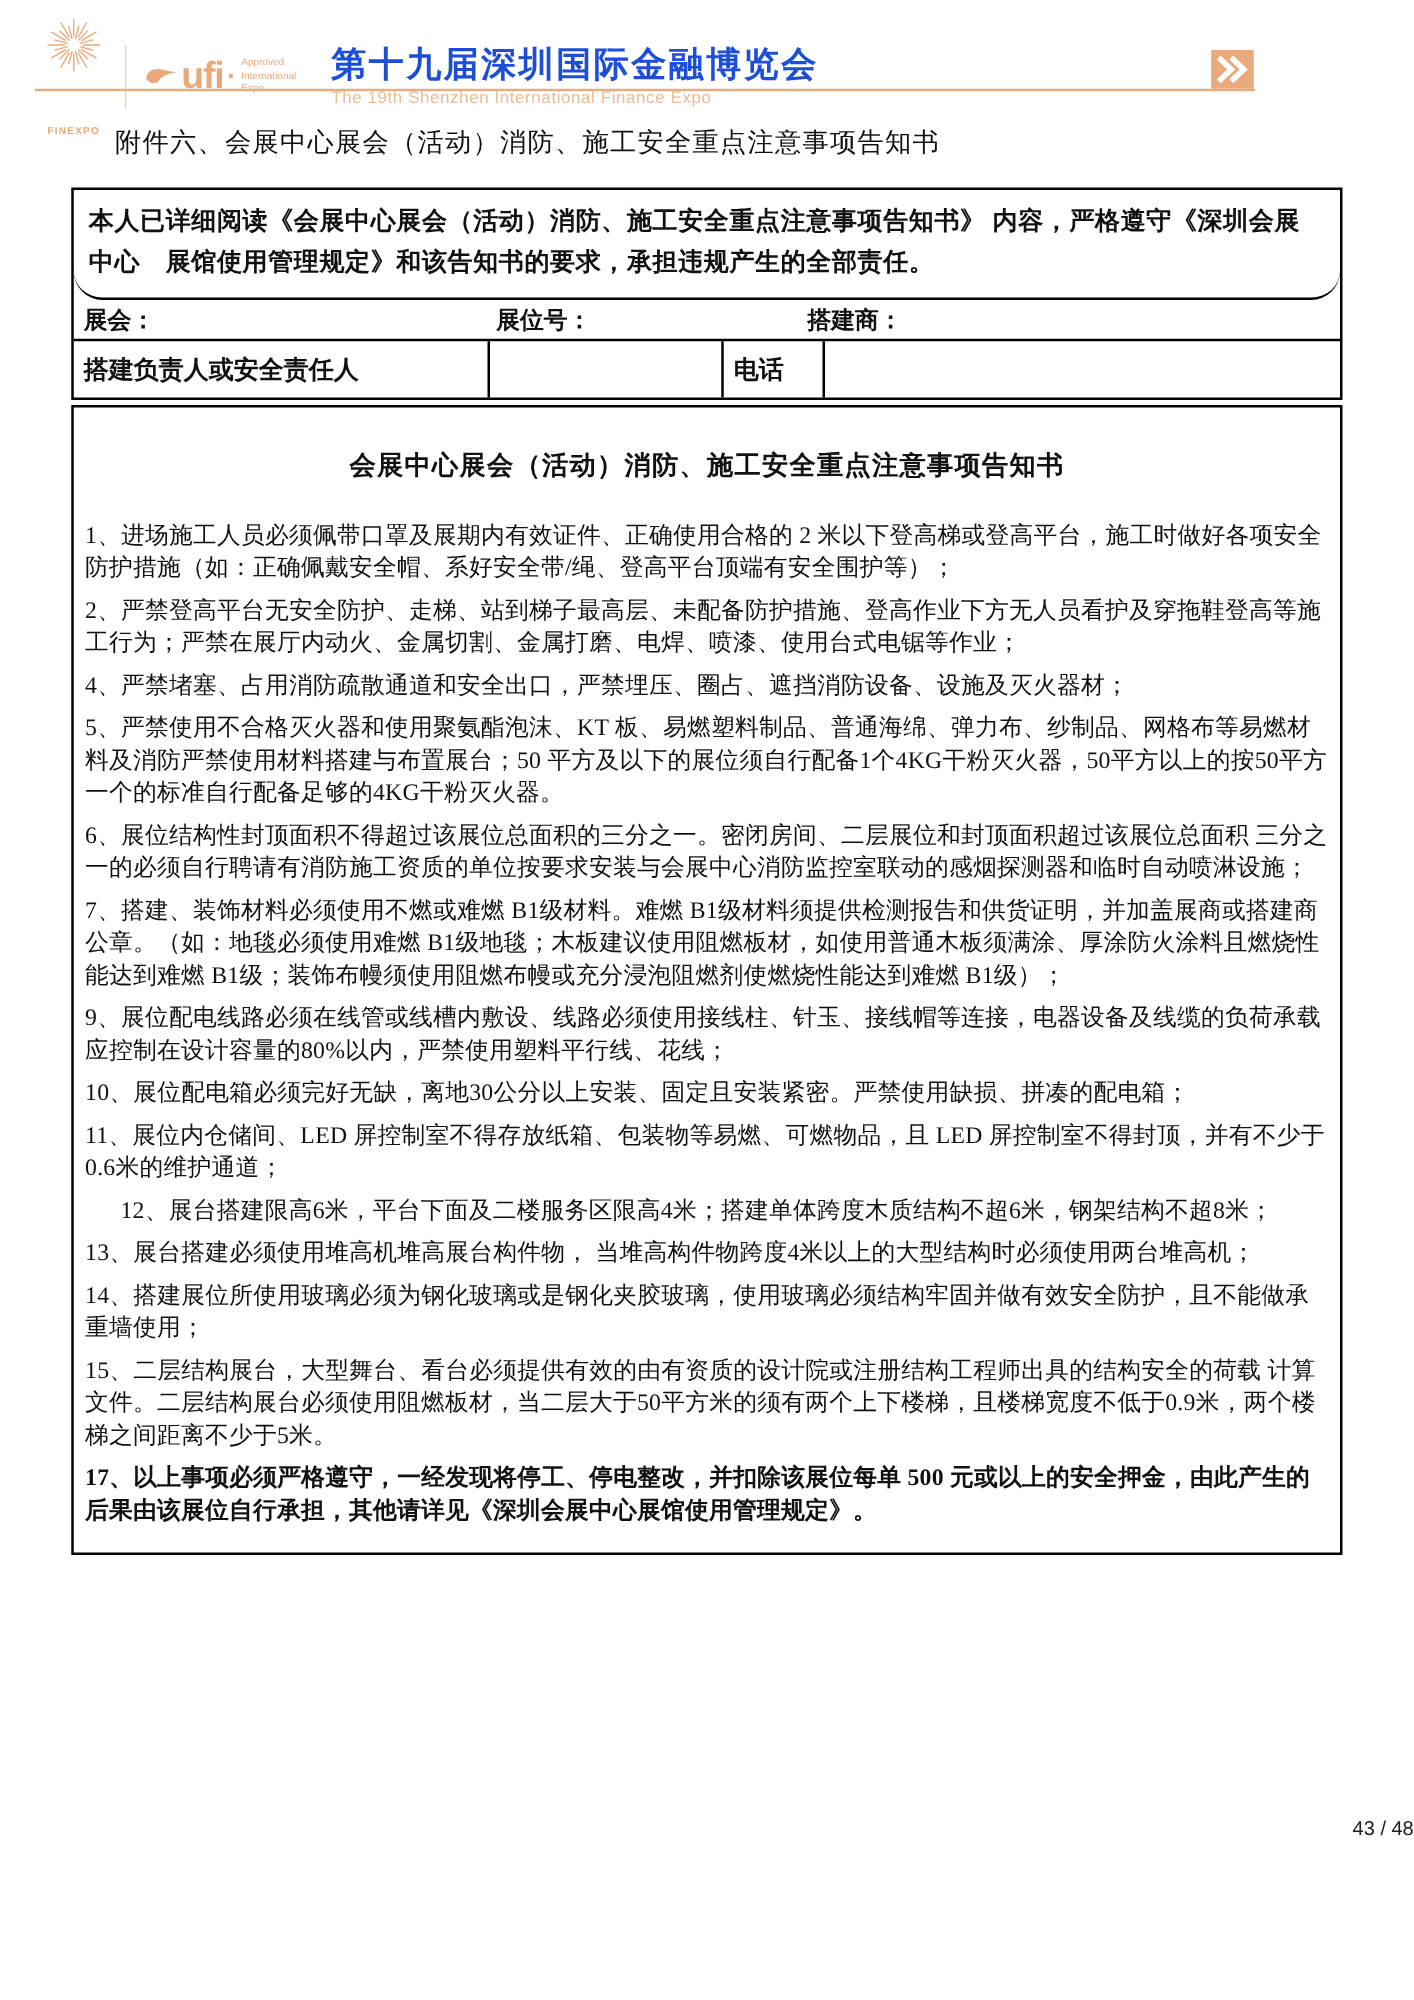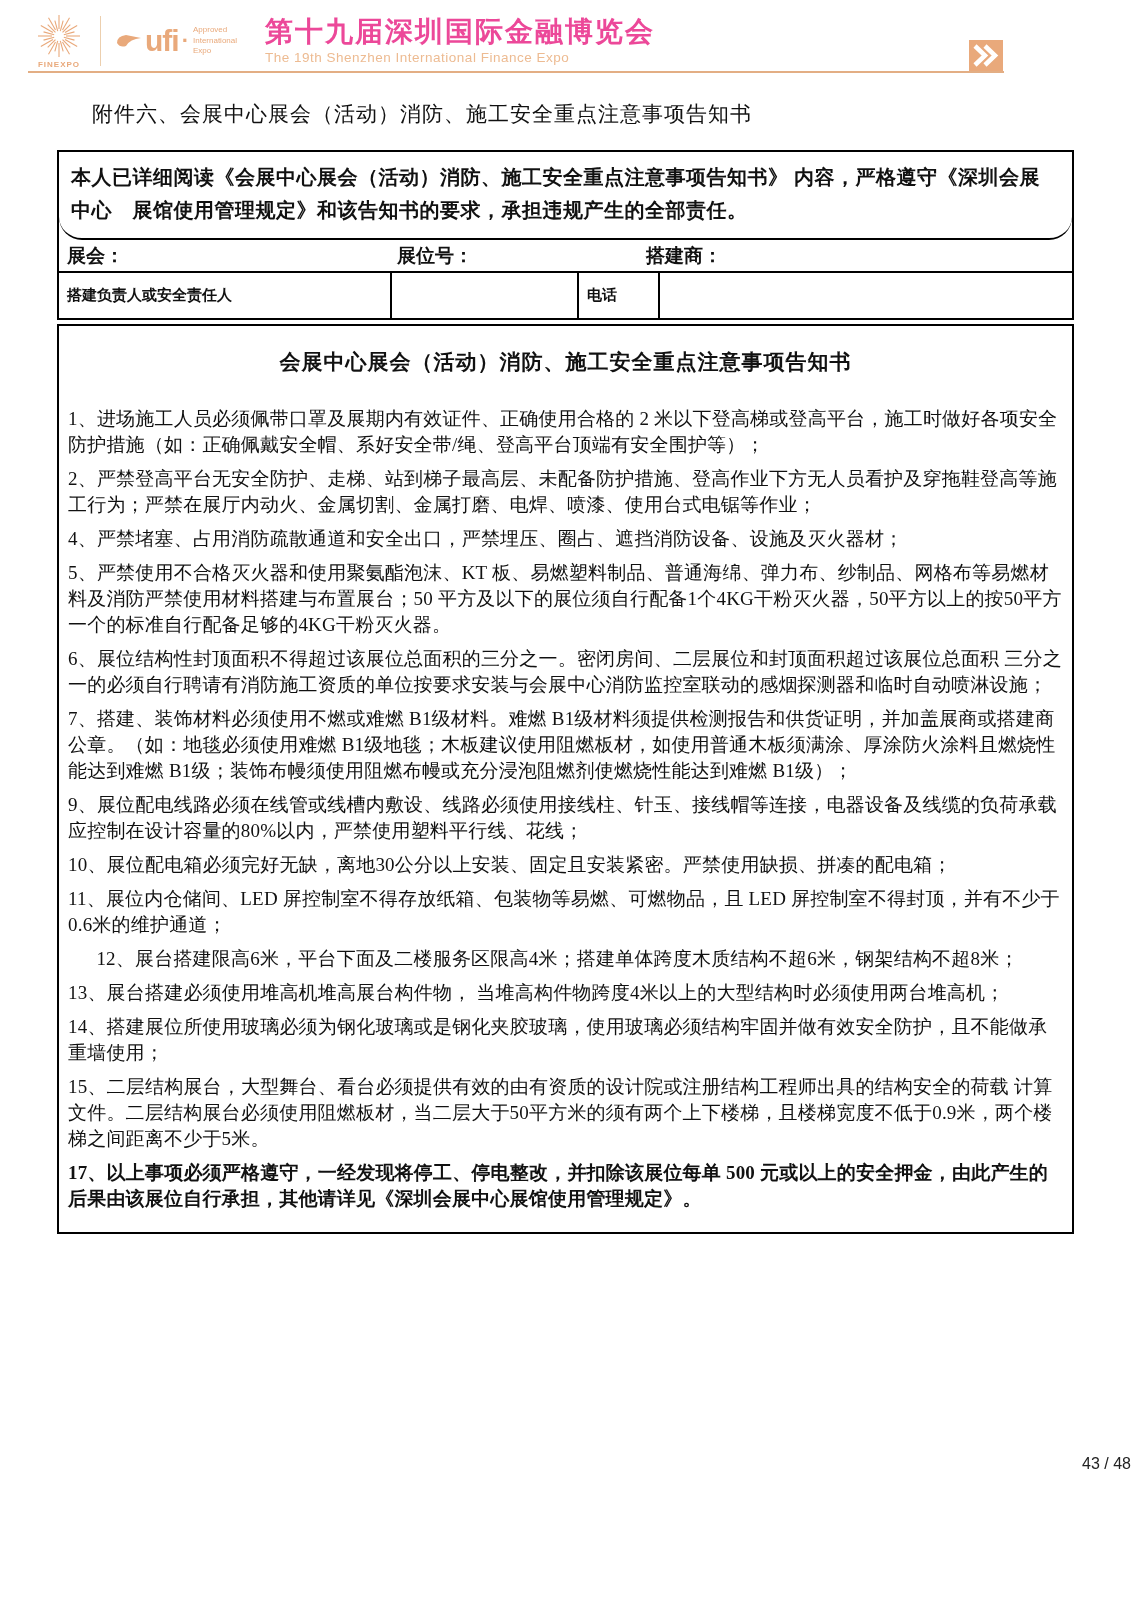--- a/index.html
+++ b/index.html
@@ -5,60 +5,60 @@
   html,body{margin:0;padding:0;background:#ffffff;}
   body{
     width:1131px;height:1600px;position:relative;
     font-family:"Liberation Serif","DejaVu Serif",serif;
     color:#111111;
   }
   .page{position:absolute;inset:0;background:#ffffff;overflow:hidden;}
 
   
   .brand{position:absolute;top:13px;left:28px;display:flex;align-items:center;}
-  .finexpo{display:flex;flex-direction:column;align-items:center;width:62px;}
+  .finexpo{display:flex;flex-direction:column;align-items:center;width:62px;gap:40px;}
   .finexpo-label{font-family:"Liberation Sans",sans-serif;font-size:8px;font-weight:bold;
     letter-spacing:1px;color:#e9a97b;margin-top:1px;}
   .vline{width:1px;height:50px;background:#eccfae;margin:0 14px 0 10px;}
   .ufi{display:flex;align-items:center;margin-right:16px;}
   .ufi-label{font-family:"Liberation Sans",sans-serif;font-weight:bold;font-size:30px;
     color:#e9a97b;letter-spacing:-1px;line-height:1;margin:0 3px 0 2px;}
   .ufi-dot{font-family:"Liberation Sans",sans-serif;font-weight:bold;font-size:22px;color:#e9a97b;margin-right:4px;}
   .ufi-caption{font-family:"Liberation Sans",sans-serif;font-size:8px;color:#e9a97b;
     width:56px;line-height:1.3;}
   .expo-title .zh{font-family:"Liberation Sans",sans-serif;font-weight:bold;font-size:28px;
-    color:#ec4899;letter-spacing:2px;line-height:1.05;}
+    color:#1d4ed8;letter-spacing:2px;line-height:1.05;}
   .expo-title .en{font-family:"Liberation Sans",sans-serif;font-size:13.5px;color:#edbb92;
     letter-spacing:.5px;margin-top:3px;}
   .chevron-box{position:absolute;top:40px;left:969px;width:34px;height:31px;background:#e9a97b;}
   .header-rule{position:absolute;top:71px;left:28px;width:976px;height:2px;background:#e3ae84;}
 
   
   .attachment-title{position:absolute;top:100px;left:92px;font-size:21px;letter-spacing:1px;font-family:Liberation Mono, monospace;}
 
   
   .form-table{position:absolute;top:150px;left:57px;width:1017px;box-sizing:border-box;
     border:2px solid #000;}
   .decl{padding:9px 12px 11px;font-size:20px;font-weight:bold;line-height:33px;
     border-bottom:2px solid #000;letter-spacing:.5px;border-radius:23px;}
   .labels-row{display:flex;align-items:center;border-bottom:2px solid #000;
     font-weight:bold;font-size:19px;height:33px;padding-left:8px;box-sizing:border-box;}
   .labels-row .lab1{width:330px;}
   .labels-row .lab2{width:249px;}
   .labels-row .lab3{flex:1;}
-  .person-row{display:flex;align-items:stretch;font-weight:bold;font-size:15px;height:45px;text-align:center;}
+  .person-row{display:flex;align-items:stretch;font-weight:bold;font-size:20px;height:45px;text-align:center;}
   .person-row .cell{box-sizing:border-box;display:flex;align-items:center;padding-left:8px;}
   .person-row .c1{width:333px;border-right:2px solid #000;}
   .person-row .c2{width:187px;border-right:2px solid #000;}
   .person-row .c3{width:81px;border-right:2px solid #000;}
   .person-row .c4{flex:1;}
 
   
   .notice-box{position:absolute;top:324px;left:57px;width:1017px;box-sizing:border-box;
-    border:2px solid #000;padding:20px 9px 12px;font-family:Liberation Serif, serif;}
+    border:2px solid #000;padding:30px 9px 12px;font-family:Liberation Serif, serif;}
   .notice-title{text-align:center;font-weight:bold;font-size:21px;margin:2px 0 30px;letter-spacing:1px;}
   .item{font-size:19px;line-height:26px;margin:8px 0;letter-spacing:.2px;}
   .item.hang{text-indent:-16px;text-align:center;}
   .item.bold{font-weight:bold;}
 
   
   .page-num{position:absolute;top:1455px;left:0;width:1131px;text-align:right;
     font-family:"Liberation Sans",sans-serif;font-size:16px;color:#222;}
 </style>
 </head>

